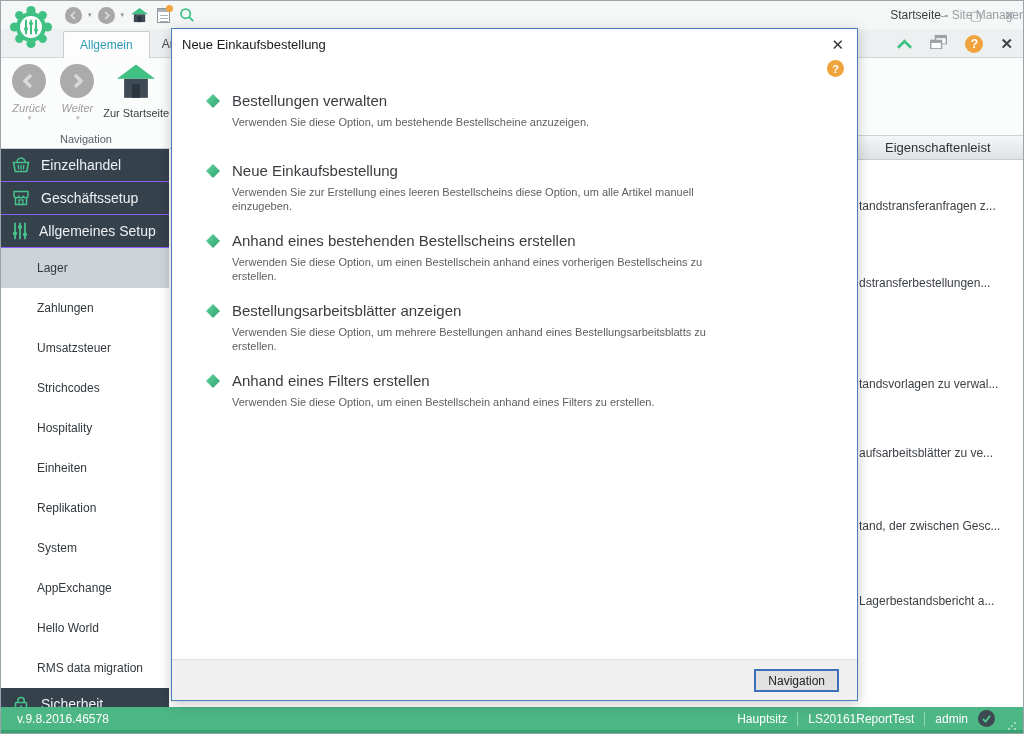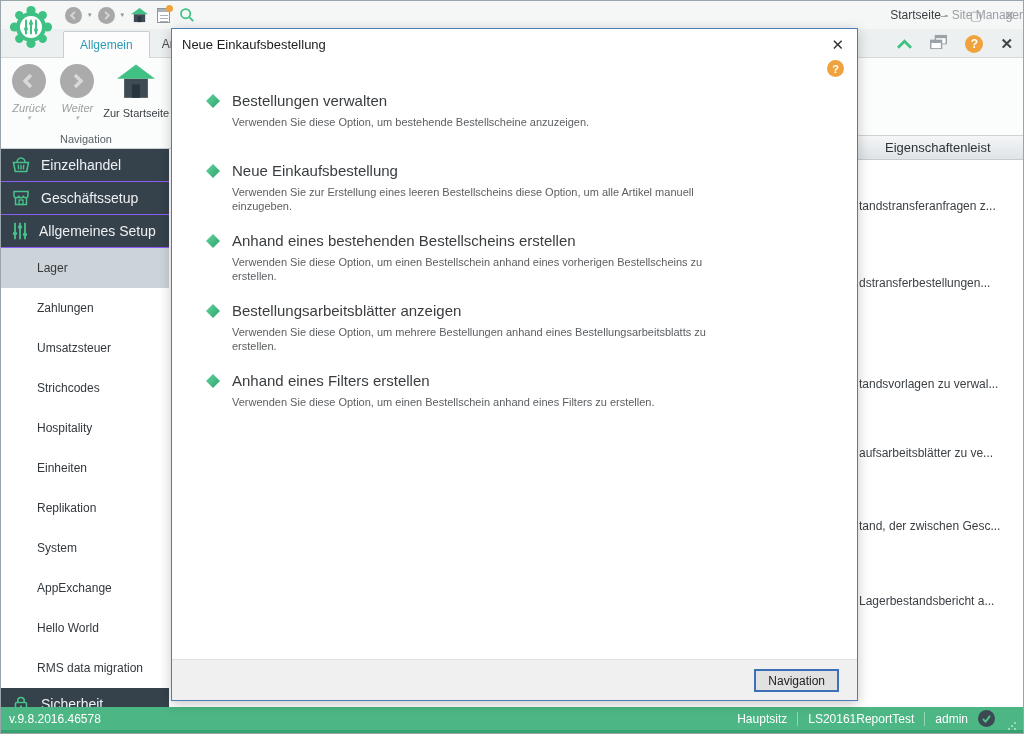--- a/index.html
+++ b/index.html
@@ -95,21 +95,21 @@
   }
   .frag { position:absolute; left:858px; font-size:12px; color:#3c4146; white-space:nowrap; }
   .frag-0 { top:198px; } .frag-1 { top:275px; } .frag-2 { top:376px; }
   .frag-3 { top:445px; } .frag-4 { top:518px; } .frag-5 { top:593px; }
   
   .statusbar {
     position:absolute; left:0; right:0; bottom:0; height:26px;
     background:#4db685; border-bottom:3px solid #37a170;
     display:flex; align-items:center; color:#fff; font-size:12px;
   }
-  .status-left { margin-left:8px;text-align:right; }
+  .status-left { margin-left:16px;text-align:right; }
   .status-right { position:absolute; right:6px; top:0; height:23px; display:flex; align-items:center; gap:10px; }
   .status-sep { width:1px; height:14px; background:#8fd8b4; }
   .check-circle {
     width:17px; height:17px; border-radius:50%; background:#3c4953;
     display:flex; align-items:center; justify-content:center;
   }
   .grip { width:10px; height:10px; margin-left:2px; align-self:flex-end; }
   
   .dialog {
     position:absolute; left:170px; top:27px; width:687px; height:673px;

